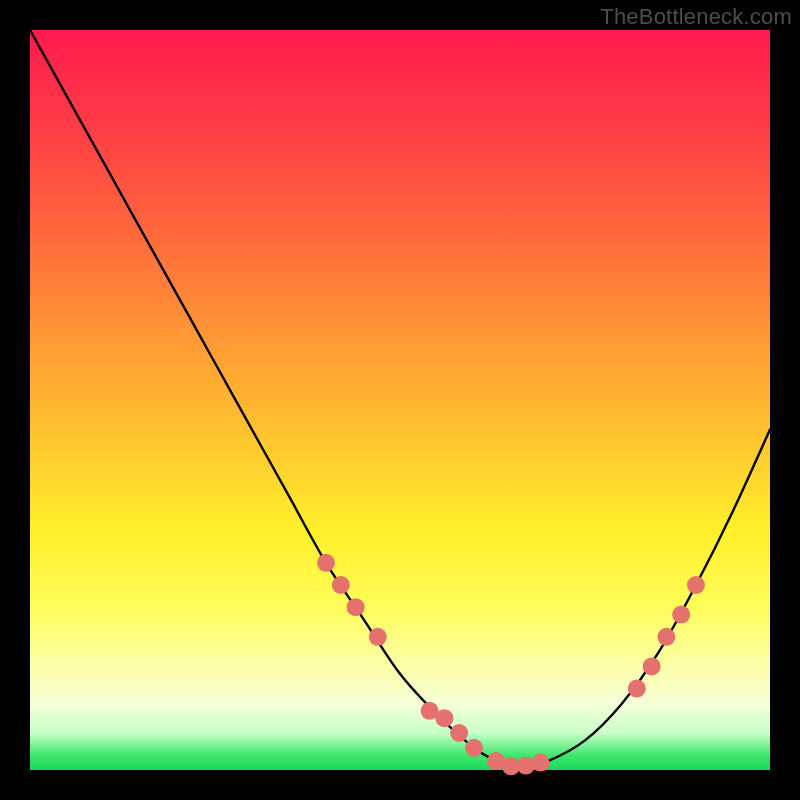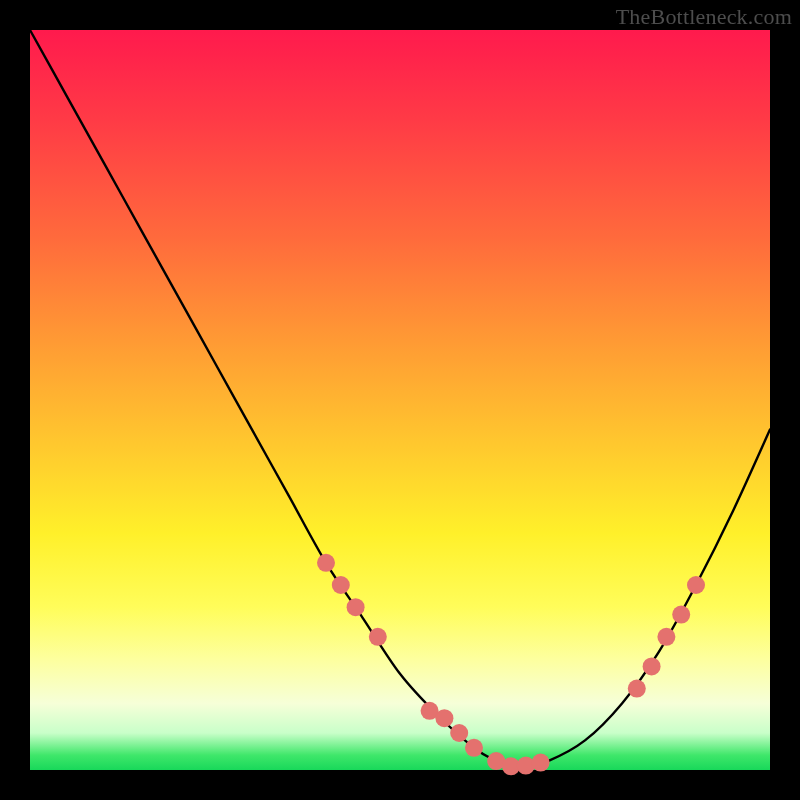--- a/index.html
+++ b/index.html
@@ -9,21 +9,20 @@
     height: 800px;
     background: #000000;
     overflow: hidden;
     font-family: Arial, Helvetica, sans-serif;
   }
   .stage {
     position: relative;
     width: 800px;
     height: 800px;
     background: #000000;
-    font-family: Liberation Serif, serif;
   }
   .plot-area {
     position: absolute;
     left: 30px;
     top: 30px;
     width: 740px;
     height: 740px;
     
     background: linear-gradient(
       to bottom,

